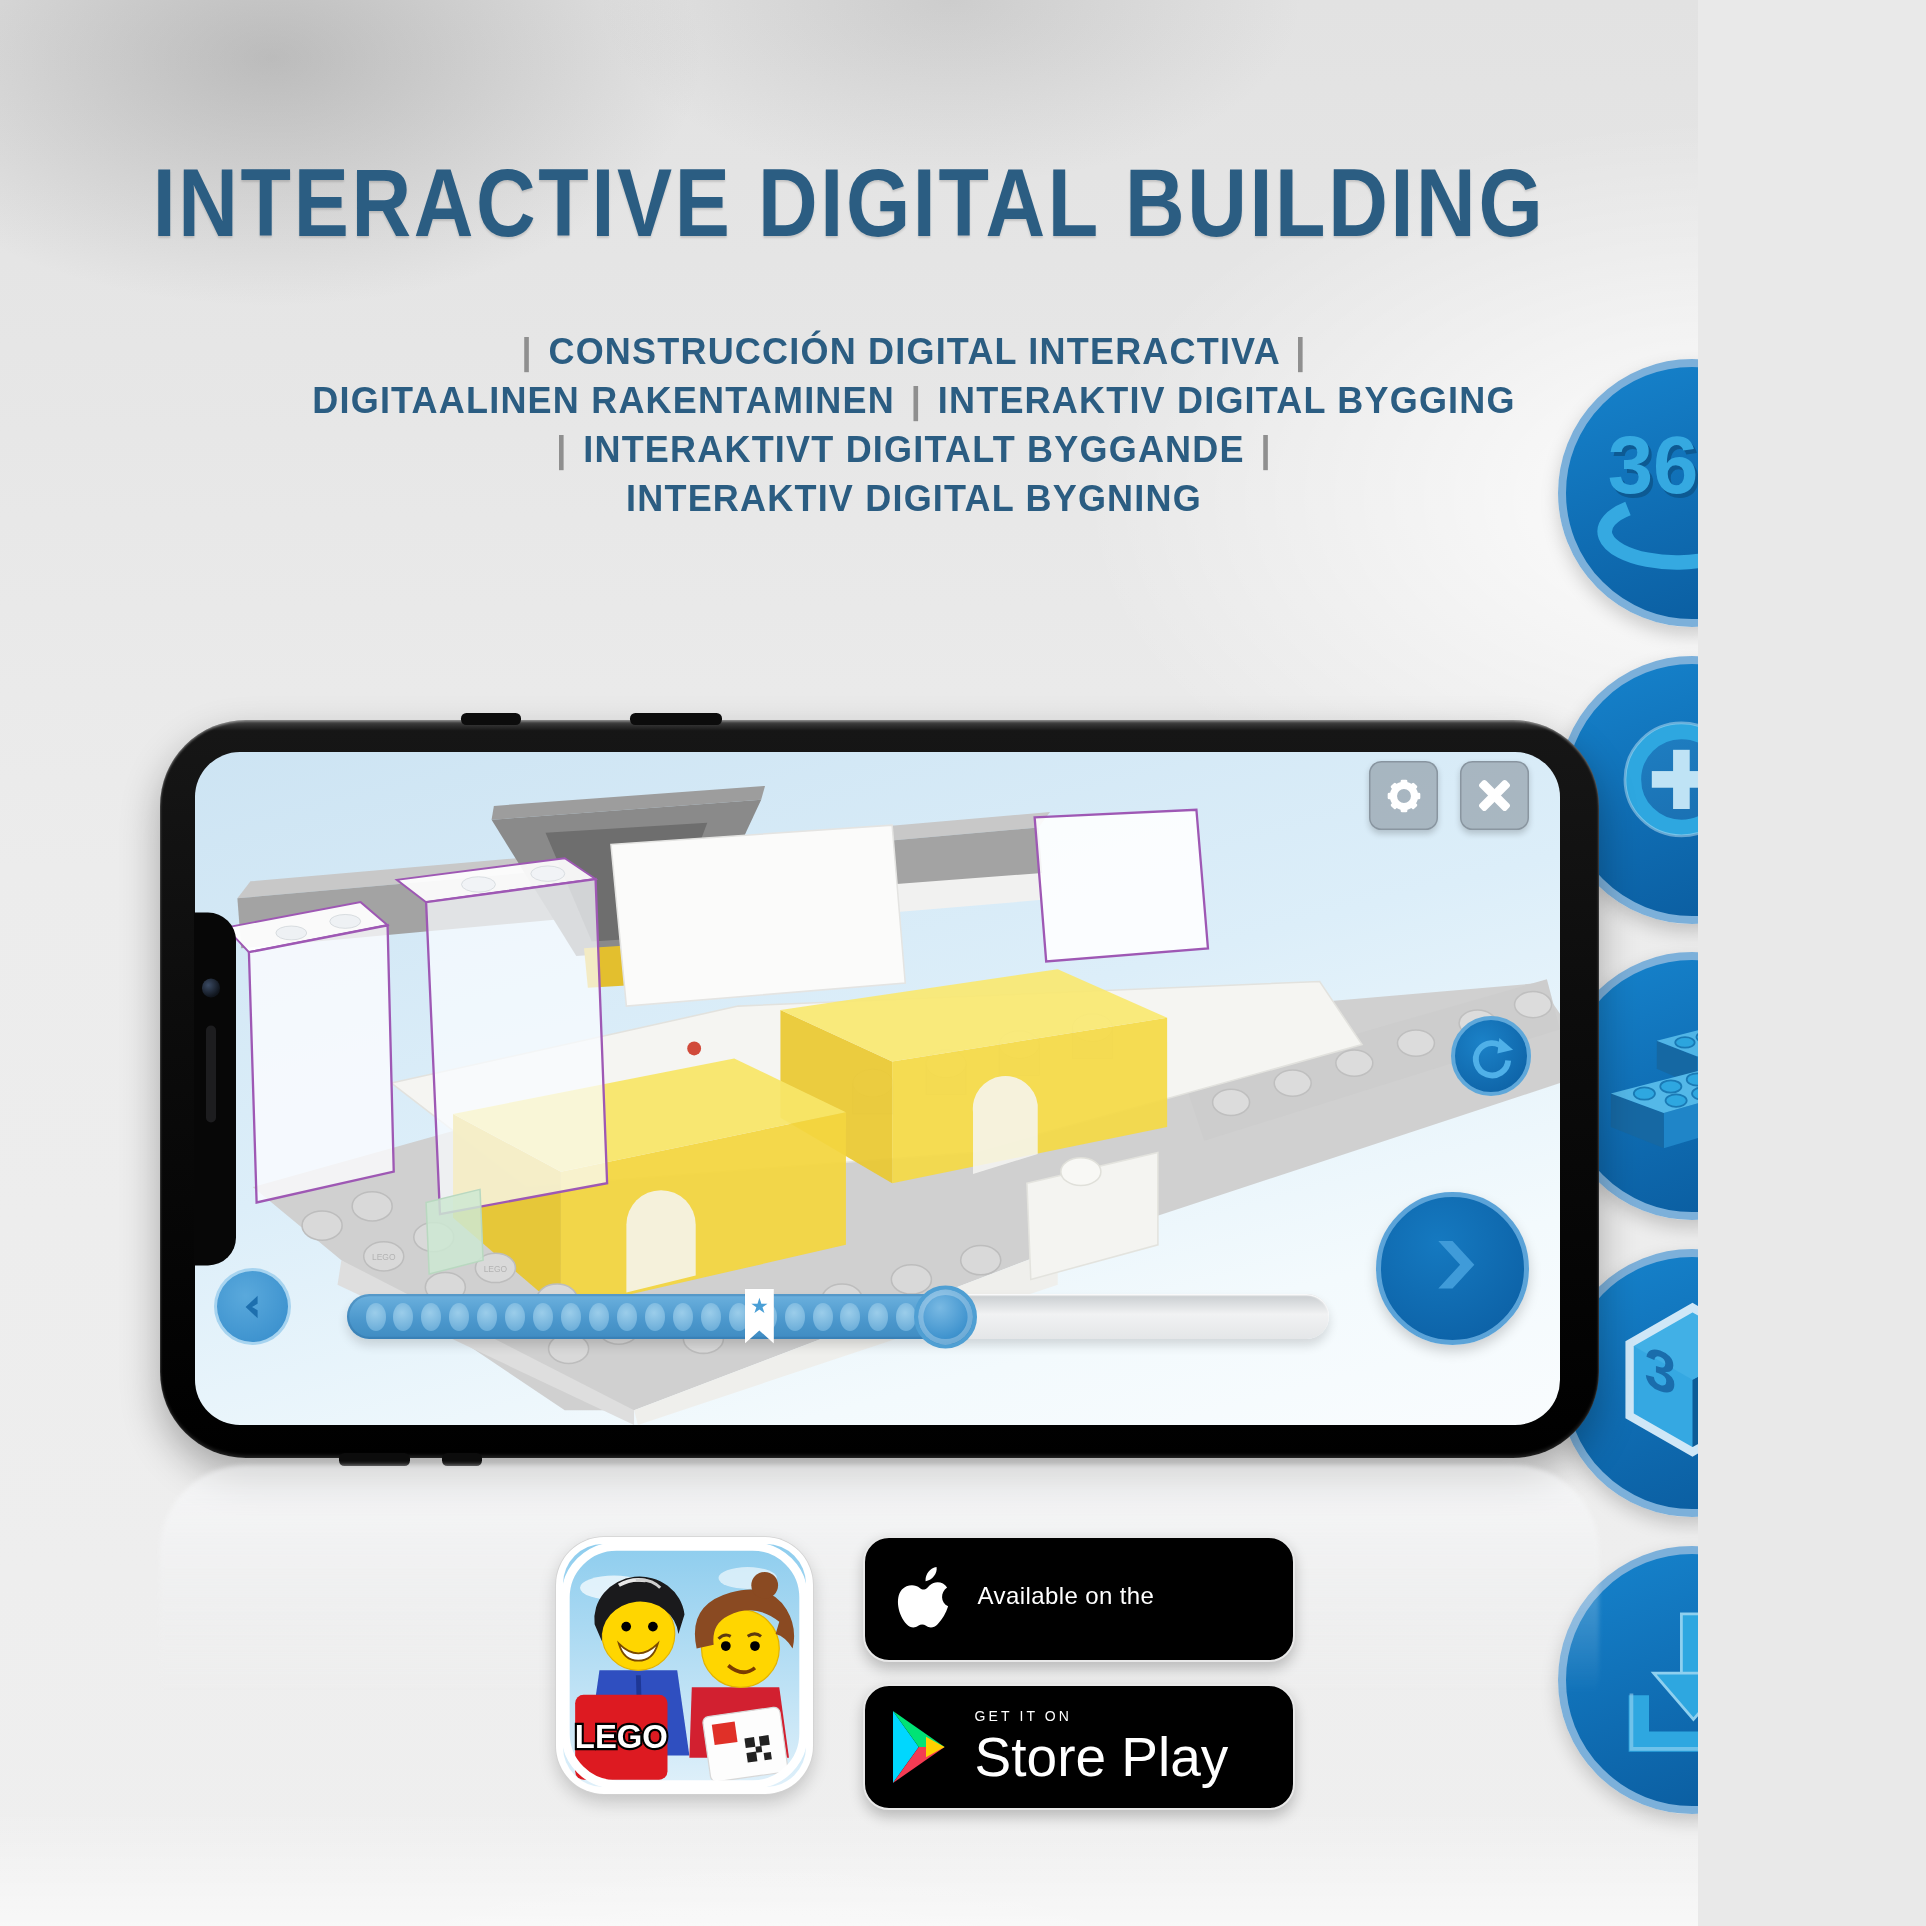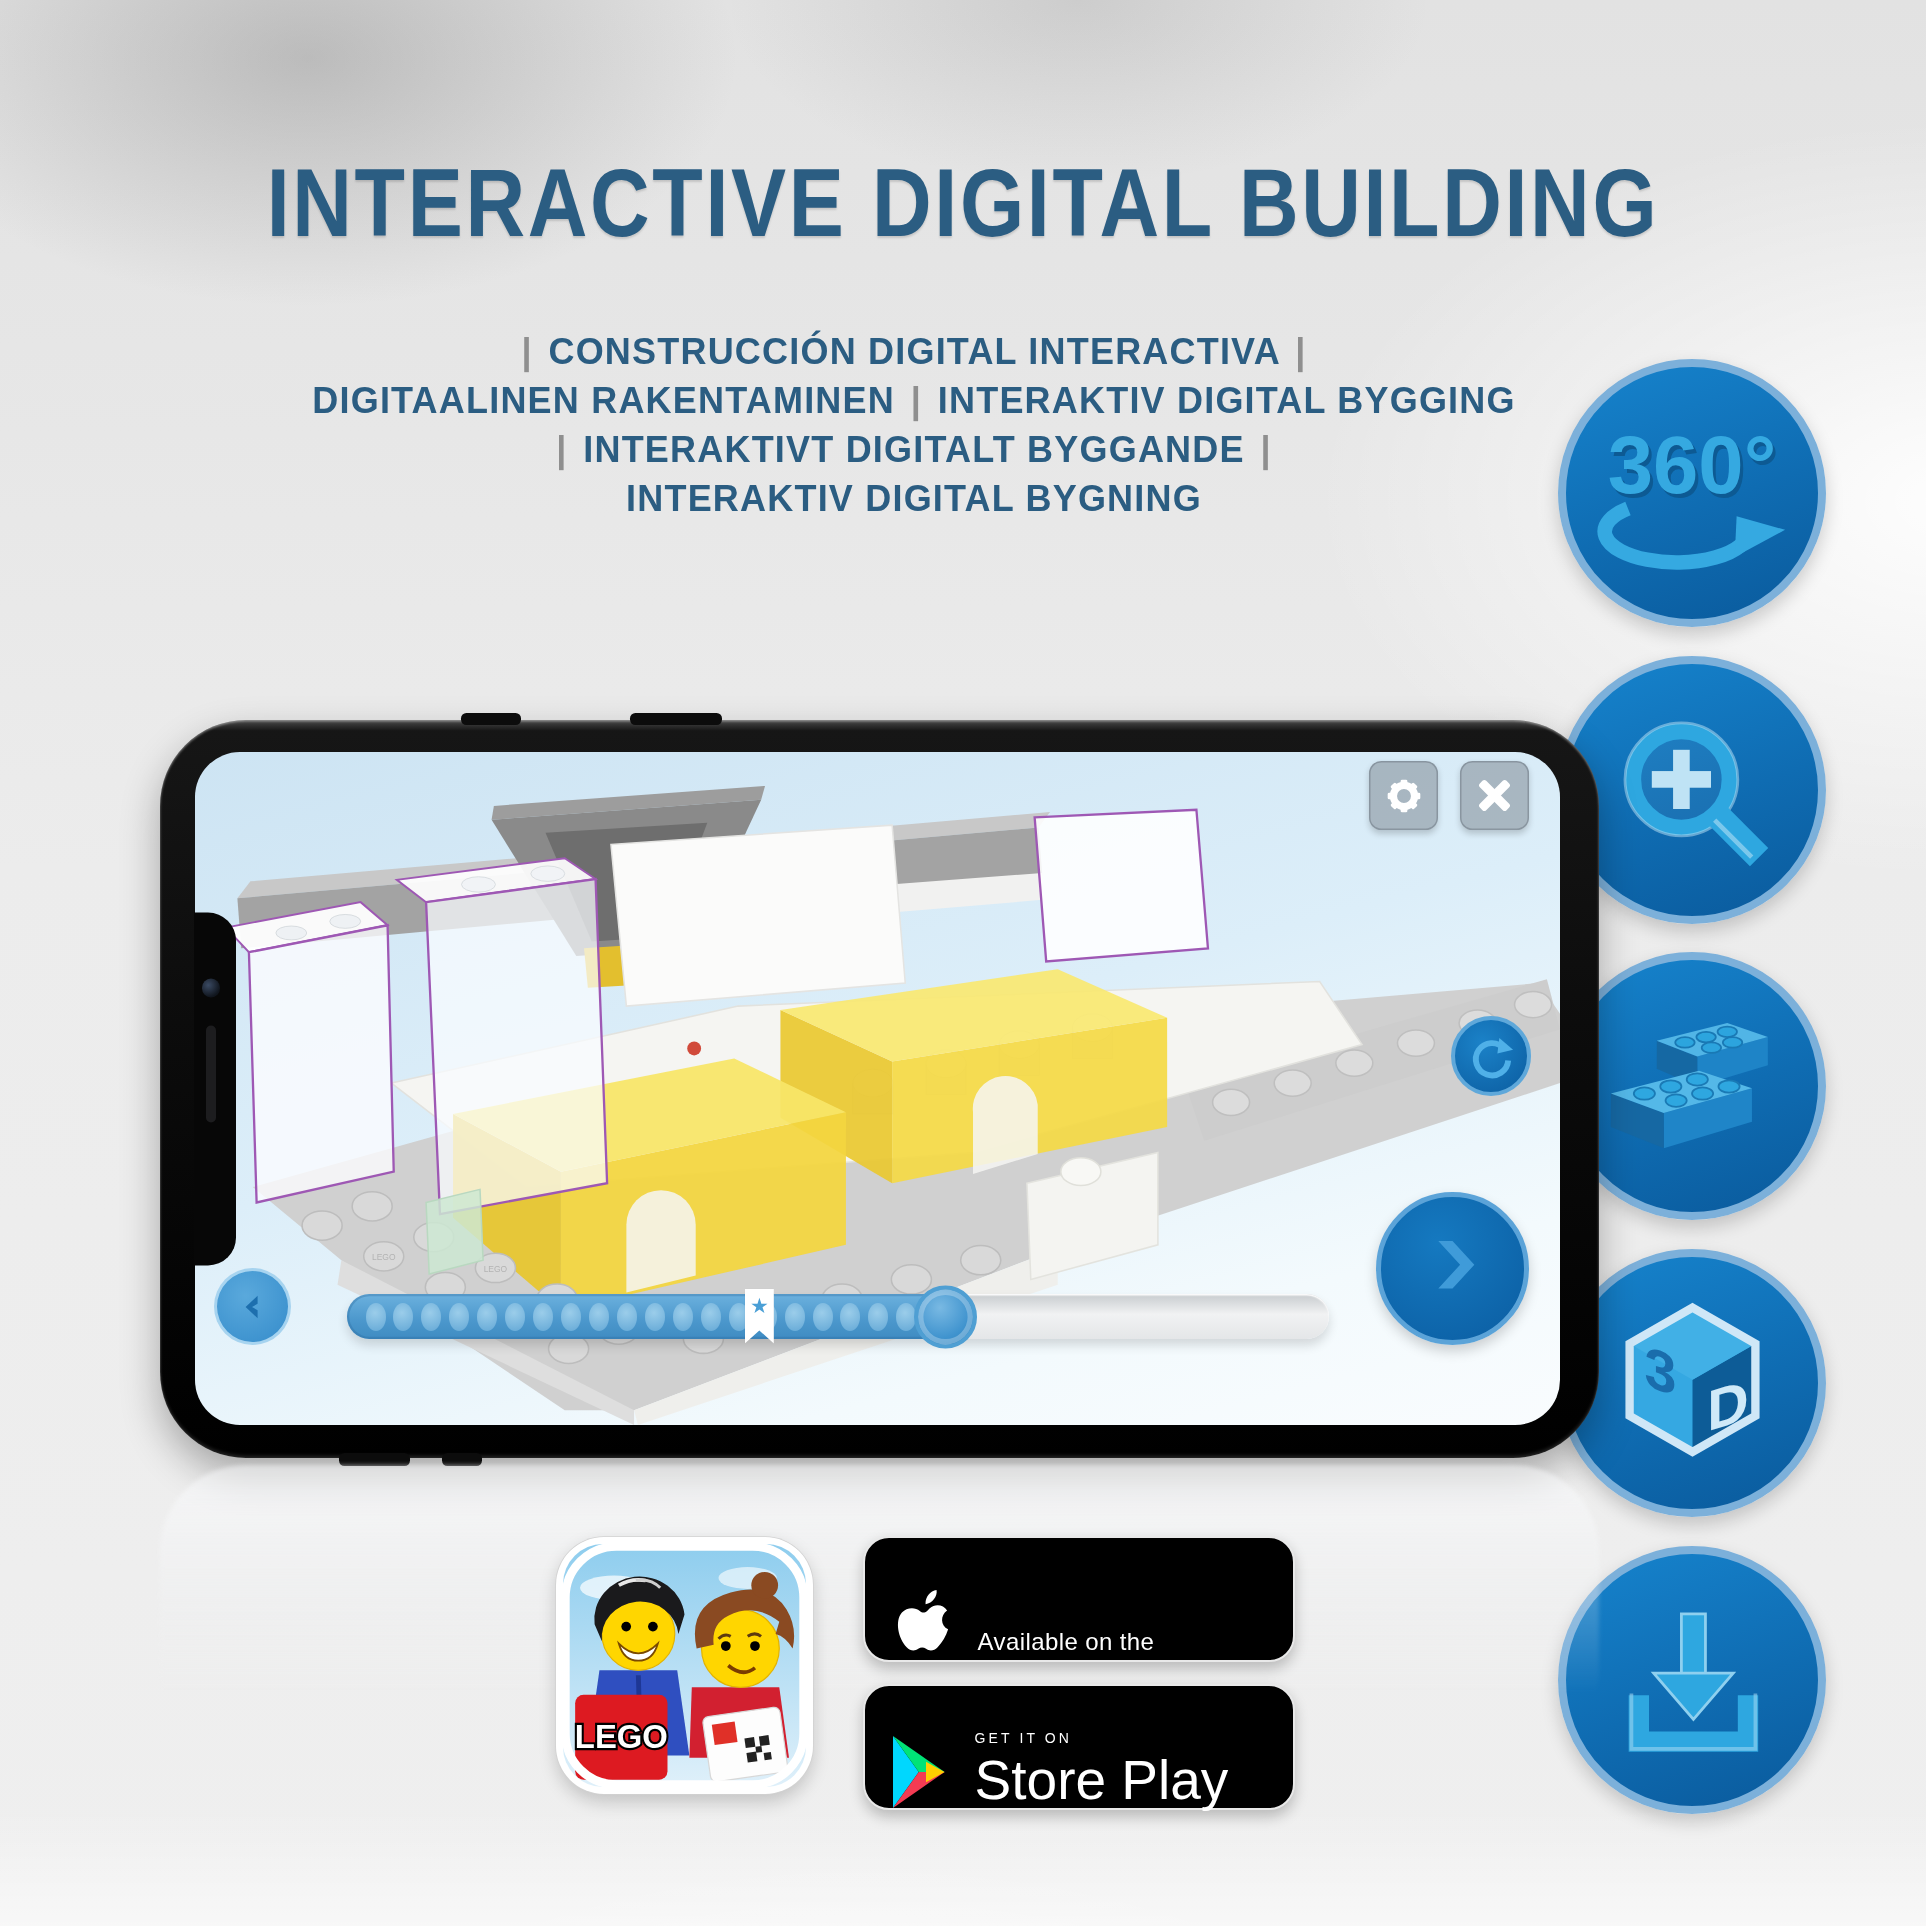--- a/index.html
+++ b/index.html
@@ -1,17 +1,17 @@
 <!DOCTYPE html>
 <html style="font-size:12.3px"><head>
 <meta charset="utf-8">
 <style>
   html,body{margin:0;padding:0;background:#e9e9e9;}
   *{box-sizing:border-box;font-family:"Liberation Sans",sans-serif;}
-  #canvas{position:relative;width:1926px;height:1926px;overflow:hidden;
+  #canvas{position:relative;width:1698px;height:1926px;overflow:hidden;
     background-color:#eaeaea;
     background-image:
       radial-gradient(693px 401px at 16% 3%, rgba(105,105,105,.32), transparent 62%),
       radial-gradient(586px 308px at 56% 0%, rgba(120,120,120,.20), transparent 60%),
       radial-gradient(1002px 586px at 102% 26%, rgba(255,255,255,.95), transparent 65%),
       radial-gradient(1156px 693px at 45% 118%, rgba(255,255,255,.85), transparent 60%),
       linear-gradient(180deg,#e2e2e2,#ececec 45%,#efefef); padding-left: 27px;}
 
   
   .title{position:absolute;left:0;right:0;top:148px;text-align:center;white-space:nowrap;
@@ -77,21 +77,21 @@
   
   .phone-reflection{position:absolute;left:160px;top:1465px;width:1439px;height:293px;border-radius:86px;
     background:linear-gradient(180deg,rgba(252,253,255,.85),rgba(244,246,248,.35) 45%,rgba(236,236,236,0) 78%);
     filter:blur(2.3px);opacity:.6;z-index:1;}
 
   
   .lego-app{position:absolute;left:556px;top:1537px;width:257px;height:257px;border-radius:48px;
     background:#fff;box-shadow:0 0 0 0.8px #d2d2d2,0 7.7px 17px rgba(0,0,0,.18);padding:7px;z-index:5;}
   .lego-app svg{width:100%;height:100%;border-radius:40px;display:block;}
   .store-badge{position:absolute;left:863px;width:432px;height:126px;border-radius:26px;background:#000;
-    border:2.3px solid #e9e9e9;box-shadow:0 6.2px 14px rgba(0,0,0,.22);display:flex;align-items:flex-end;z-index:5;}
+    border:2.3px solid #e9e9e9;box-shadow:0 6.2px 14px rgba(0,0,0,.22);display:flex;align-items:center;z-index:5;}
   .badge-appstore{top:1536px;}
   .badge-googleplay{top:1684px;}
   .badge-art{margin-left:28px;flex:none;}
   .badge-text{color:#fff;margin-left:21.6px;line-height:1;}
   .badge-tag-as{font-size:24px;letter-spacing:0.4px;margin-bottom:6.2px;}
   .badge-name-as{font-size:59px;letter-spacing:-0.8px;}
   .badge-tag-gp{font-size:14px;letter-spacing:3.1px;margin-bottom:7.7px;}
   .badge-name-gp{font-size:55px;letter-spacing:0;}
 
   .floor-glow{position:absolute;left:0;right:0;bottom:0;height:116px;

